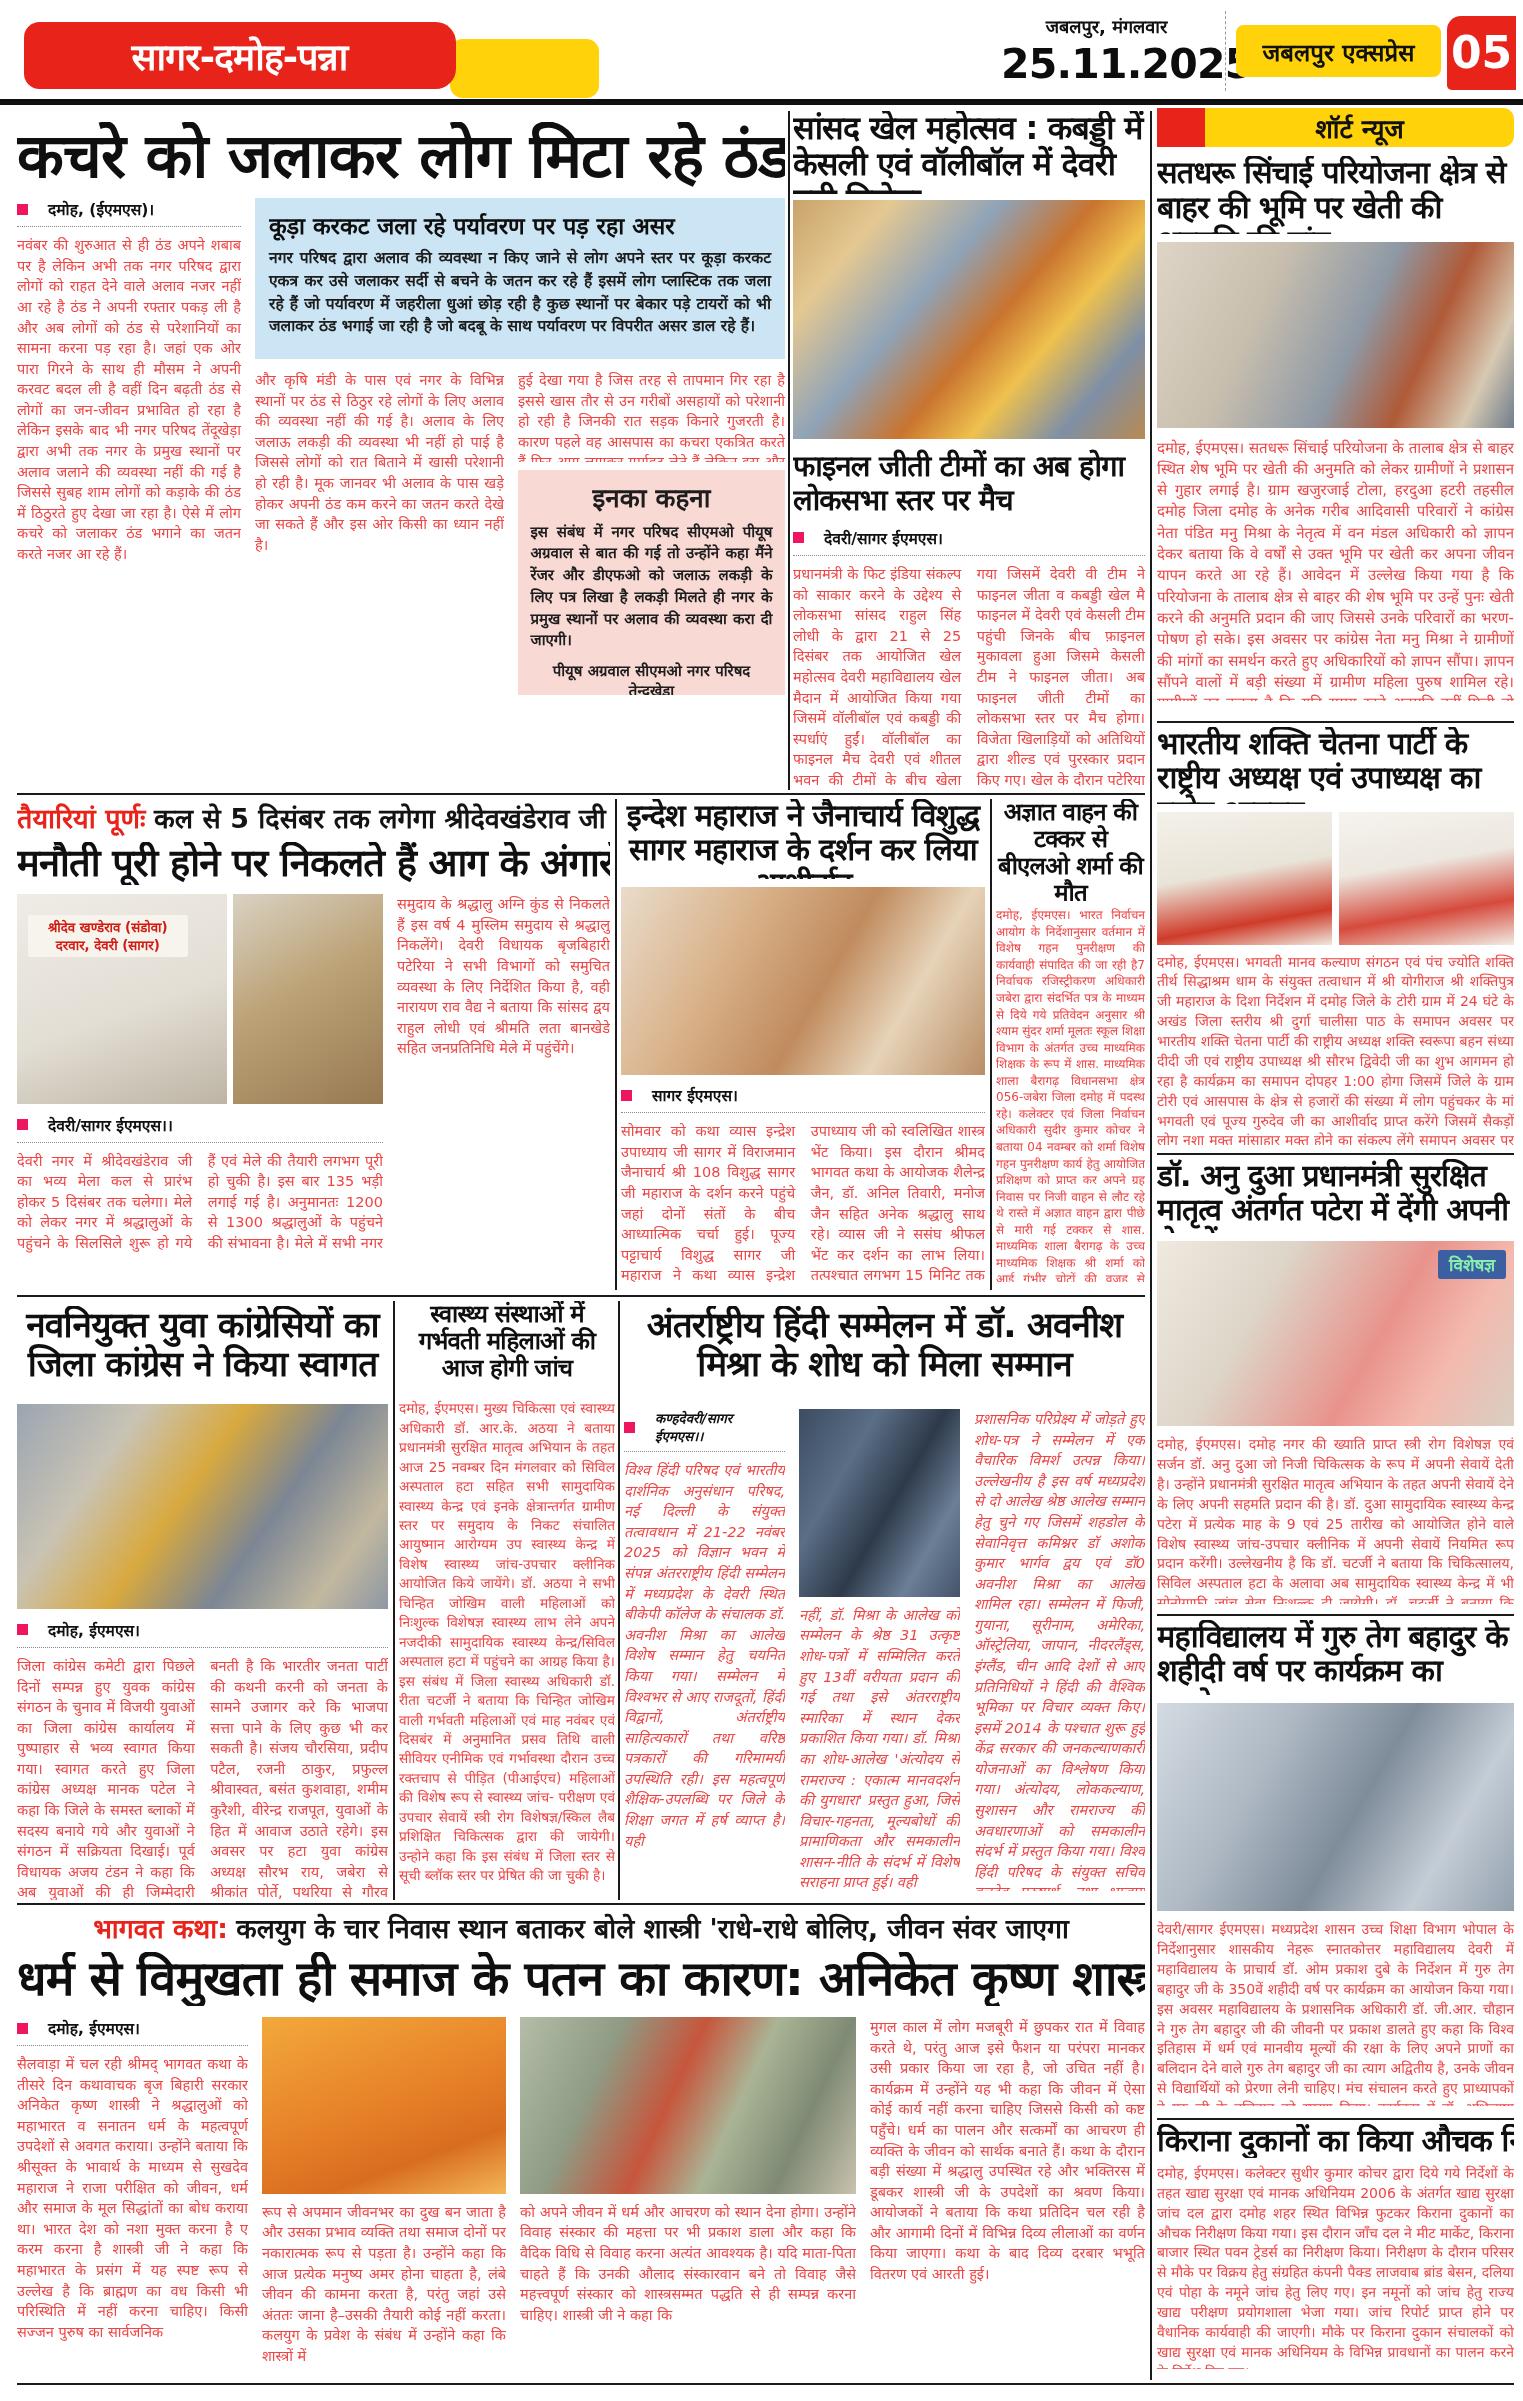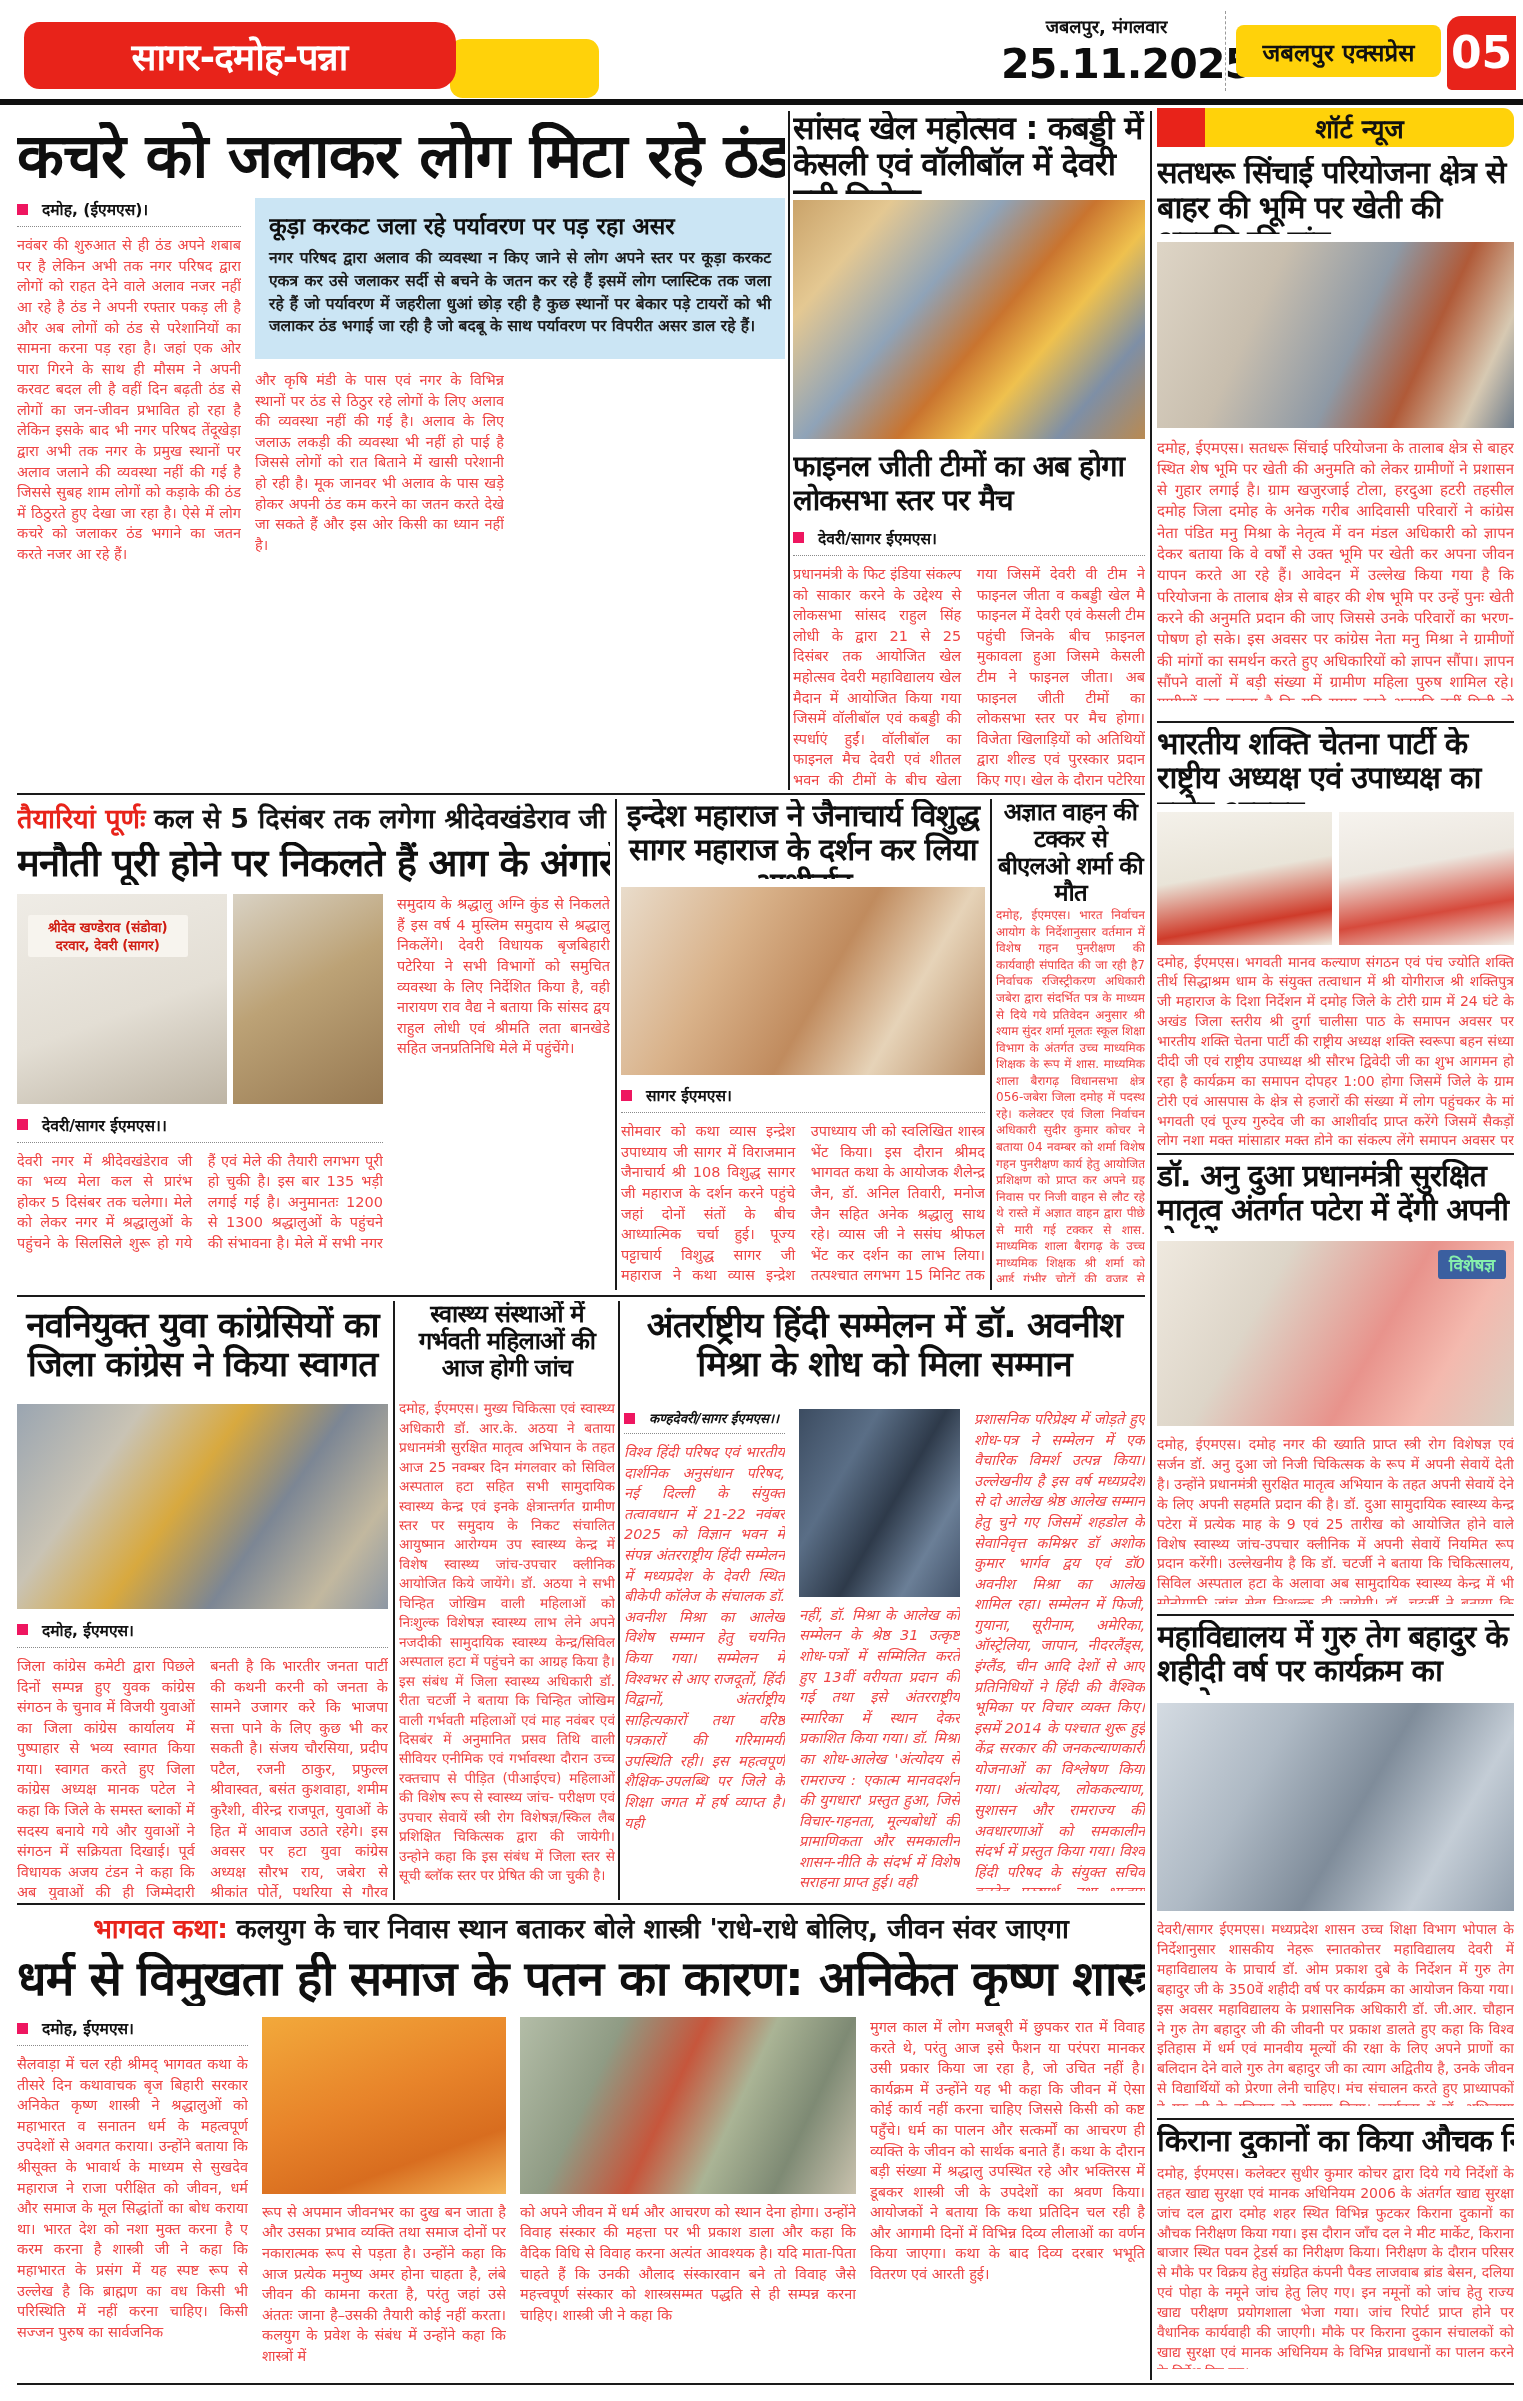--- a/index.html
+++ b/index.html
@@ -28,21 +28,21 @@
   .rule-h{position:absolute; background:#1a1a1a;}
   .rule-v{position:absolute; background:#1a1a1a; width:1.6px;}
 
   
   .kicker-box{border:2.3px solid #e8231a; border-radius:33px; display:flex; align-items:center; justify-content:center; gap:9.4px; overflow:hidden; white-space:nowrap;}
   .kicker-red{color:#e8231a; font-weight:bold;}
   .kicker-rest{color:#141414; font-weight:bold;}
   .headline{font-weight:bold; color:#0f0f0f; letter-spacing:-0.8px; line-height:1.12; overflow:hidden;}
   .nowrap{white-space:nowrap;}
   .center{text-align:center;}
-  .byline{display:flex; align-items:center; gap:14px; font-weight:bold; font-size:15.6px; color:#111;
+  .byline{display:flex; align-items:center; gap:20px; font-weight:bold; font-size:15.6px; color:#111;
     border-bottom:1.6px dotted #8a8a8a; padding-bottom:6.3px; margin-bottom:7.8px;}
   .bl-sq{width:11px; height:11px; background:#ee1660; flex:0 0 auto;}
   .body{font-size:14.5px; line-height:1.42; text-align:justify; color:#ef4444; overflow:hidden;}
   .cols-2{column-count:2; column-gap:15.6px;}
 
   .photo{position:relative; overflow:hidden; background:#b9b2a6;}
   .g-khel{background:linear-gradient(130deg,#caa36a 0%,#e4c892 18%,#8fa3b8 38%,#c9742f 55%,#efc14e 68%,#7e8fa6 84%,#b98a52 100%);}
   .g-satdhar{background:linear-gradient(115deg,#ded5c6 0%,#c8beae 30%,#8e99a5 55%,#b05a38 72%,#d7c9b2 88%,#6f7d8c 100%);}
   .g-temple{background:linear-gradient(160deg,#efece6 0%,#e3ded4 55%,#bdb4a4 100%);}
   .g-ground{background:linear-gradient(150deg,#d9d2c4 0%,#bca276 45%,#977952 100%);}
@@ -106,21 +106,21 @@
           <span class="bl-sq"></span>
           <span>दमोह, (ईएमएस)।</span>
         </div>
         <div class="body" style="height:438px;">नवंबर की शुरुआत से ही ठंड अपने शबाब पर है लेकिन अभी तक नगर परिषद द्वारा लोगों को राहत देने वाले अलाव नजर नहीं आ रहे है ठंड ने अपनी रफ्तार पकड़ ली है और अब लोगों को ठंड से परेशानियों का सामना करना पड़ रहा है। जहां एक ओर पारा गिरने के साथ ही मौसम ने अपनी करवट बदल ली है वहीं दिन बढ़ती ठंड से लोगों का जन-जीवन प्रभावित हो रहा है लेकिन इसके बाद भी नगर परिषद तेंदूखेड़ा द्वारा अभी तक नगर के प्रमुख स्थानों पर अलाव जलाने की व्यवस्था नहीं की गई है जिससे सुबह शाम लोगों को कड़ाके की ठंड में ठिठुरते हुए देखा जा रहा है। ऐसे में लोग कचरे को जलाकर ठंड भगाने का जतन करते नजर आ रहे हैं।</div>
       </div>
       <div style="flex:1; overflow:hidden;">
         <div class="infobox" style="height:139px;">
           <div class="ib-title">कूड़ा करकट जला रहे पर्यावरण पर पड़ रहा असर</div>
           <div class="ib-body">नगर परिषद द्वारा अलाव की व्यवस्था न किए जाने से लोग अपने स्तर पर कूड़ा करकट एकत्र कर उसे जलाकर सर्दी से बचने के जतन कर रहे हैं इसमें लोग प्लास्टिक तक जला रहे हैं जो पर्यावरण में जहरीला धुआं छोड़ रही है कुछ स्थानों पर बेकार पड़े टायरों को भी जलाकर ठंड भगाई जा रही है जो बदबू के साथ पर्यावरण पर विपरीत असर डाल रहे हैं।</div>
         </div>
-        <div class="flexrow" style="margin-top:11px; height:325px;flex-direction:column;">
+        <div class="flexrow" style="margin-top:11px; height:325px;">
           <div class="body" style="width:249px; flex:0 0 auto; height:100%;">और कृषि मंडी के पास एवं नगर के विभिन्न स्थानों पर ठंड से ठिठुर रहे लोगों के लिए अलाव की व्यवस्था नहीं की गई है। अलाव के लिए जलाऊ लकड़ी की व्यवस्था भी नहीं हो पाई है जिससे लोगों को रात बिताने में खासी परेशानी हो रही है। मूक जानवर भी अलाव के पास खड़े होकर अपनी ठंड कम करने का जतन करते देखे जा सकते हैं और इस ओर किसी का ध्यान नहीं है।</div>
           <div style="flex:1; overflow:hidden; display:flex; flex-direction:column;">
             <div class="body" style="height:92px;">हुई देखा गया है जिस तरह से तापमान गिर रहा है इससे खास तौर से उन गरीबों असहायों को परेशानी हो रही है जिनकी रात सड़क किनारे गुजरती है। कारण पहले वह आसपास का कचरा एकत्रित करते हैं फिर आग लगाकर गर्माहट लेते हैं लेकिन इस और नगर परिषद के कर्मचारियों की नजर नहीं पहुंच रही है।</div>
             <div class="quotebox" style="margin-top:7.8px; flex:1;">
               <div class="qb-title">इनका कहना</div>
               <div class="qb-body">इस संबंध में नगर परिषद सीएमओ पीयूष अग्रवाल से बात की गई तो उन्होंने कहा मैंने रेंजर और डीएफओ को जलाऊ लकड़ी के लिए पत्र लिखा है लकड़ी मिलते ही नगर के प्रमुख स्थानों पर अलाव की व्यवस्था करा दी जाएगी।</div>
               <div class="qb-attr">पीयूष अग्रवाल सीएमओ नगर परिषद तेन्दूखेड़ा</div>
             </div>
           </div>
         </div>

